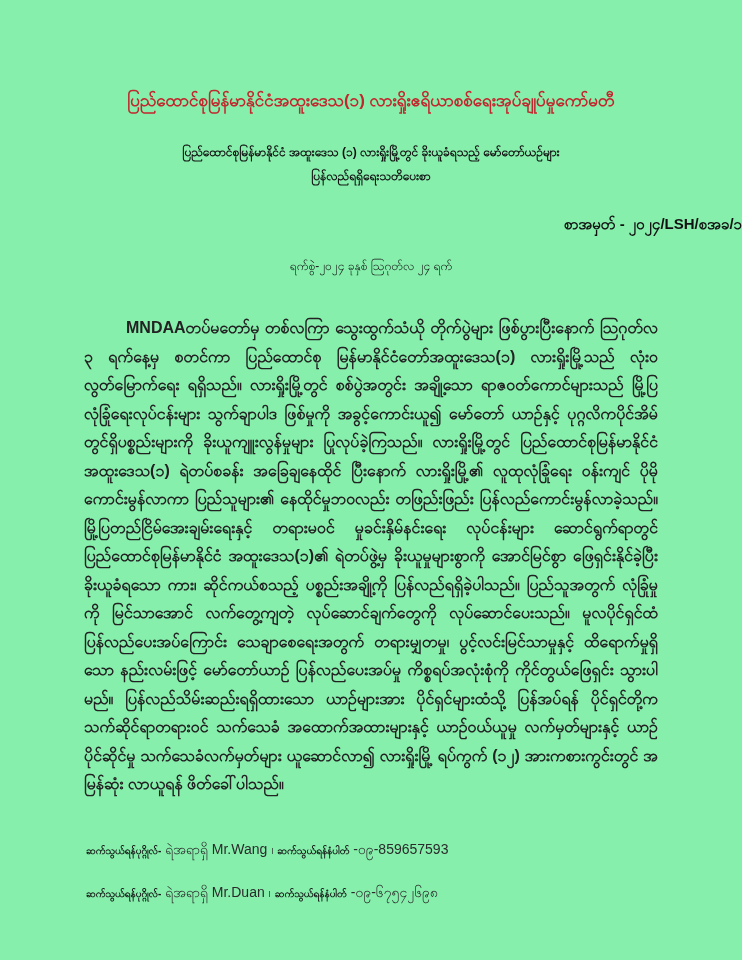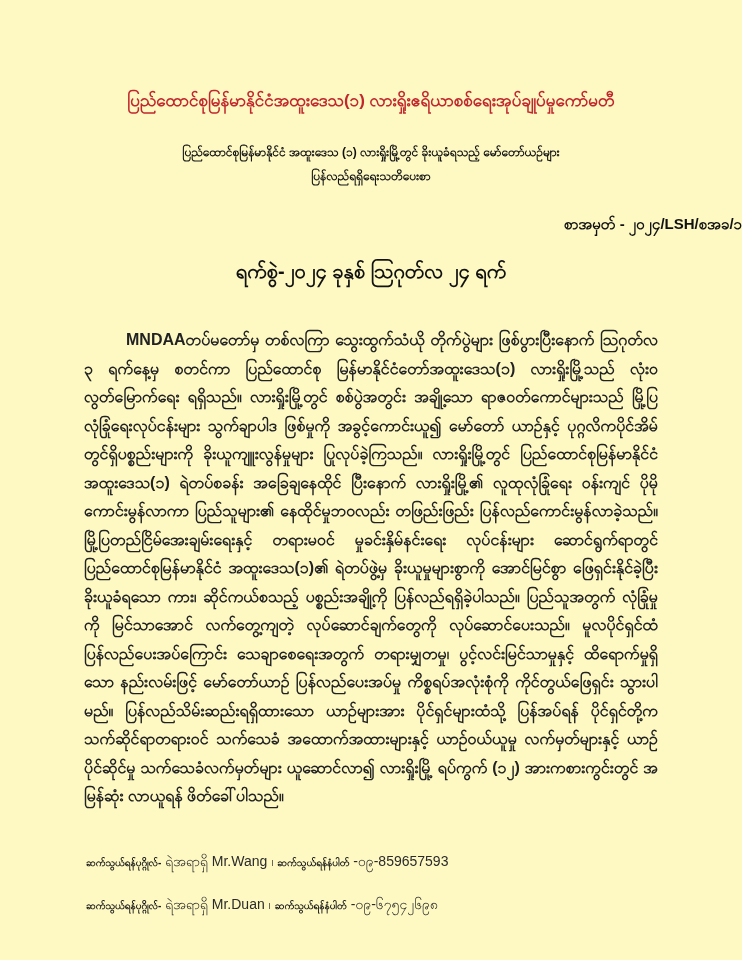--- a/index.html
+++ b/index.html
@@ -5,21 +5,21 @@
   html, body {
     margin: 0;
     padding: 0;
     background: #ffffff;
   }
   .page {
     position: relative;
     width: 742px;
     height: 960px;
     margin: 0 auto;
-    background: #fef9c3;
+    background: #86efac;
     font-family: "Liberation Sans", sans-serif;
     color: #1c1c1c;
     overflow: hidden;
   }
   .doc-title {
     margin: 88px 30px 0 30px;
     text-align: center;
     font-size: 17px;
     font-weight: bold;
     line-height: 1.55;
@@ -38,22 +38,22 @@
   .letter-number {
     margin-top: 26px;
     text-align: right;
     font-size: 15px;
     font-weight: bold;
     color: #111111;
   }
   .date-line {
     margin-top: 22px;
     text-align: center;
-    font-size: 20px;
-    font-weight: bold;
+    font-size: 12px;
+    font-weight: normal;
     color: #111111;
   }
   .body-paragraph {
     margin: 38px 84px 0 84px;
     text-align: justify;
     text-indent: 42px;
     font-size: 16px;
     line-height: 28.5px;
     color: #222222;
     font-weight: bold;

